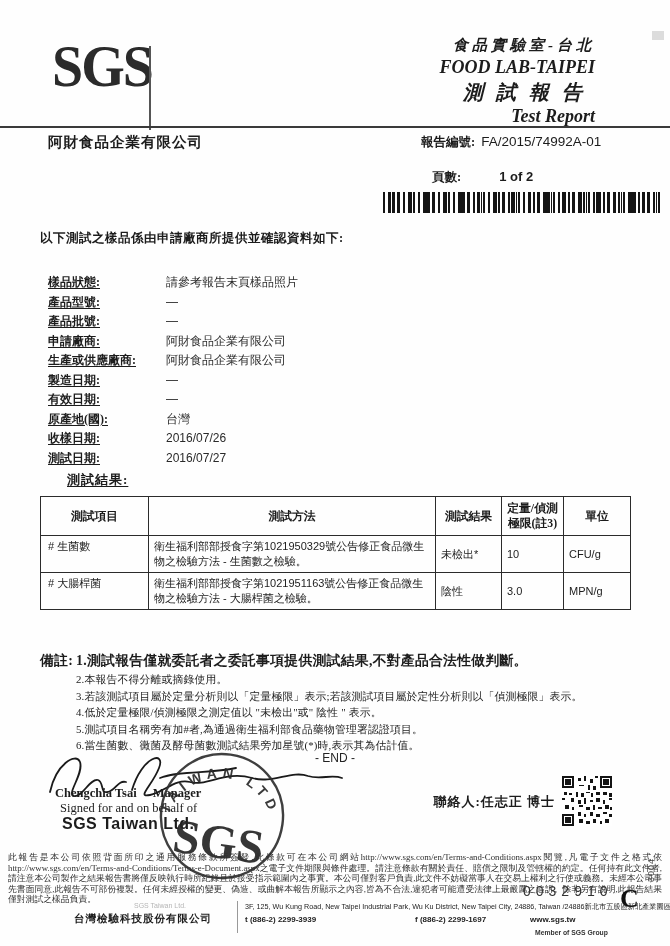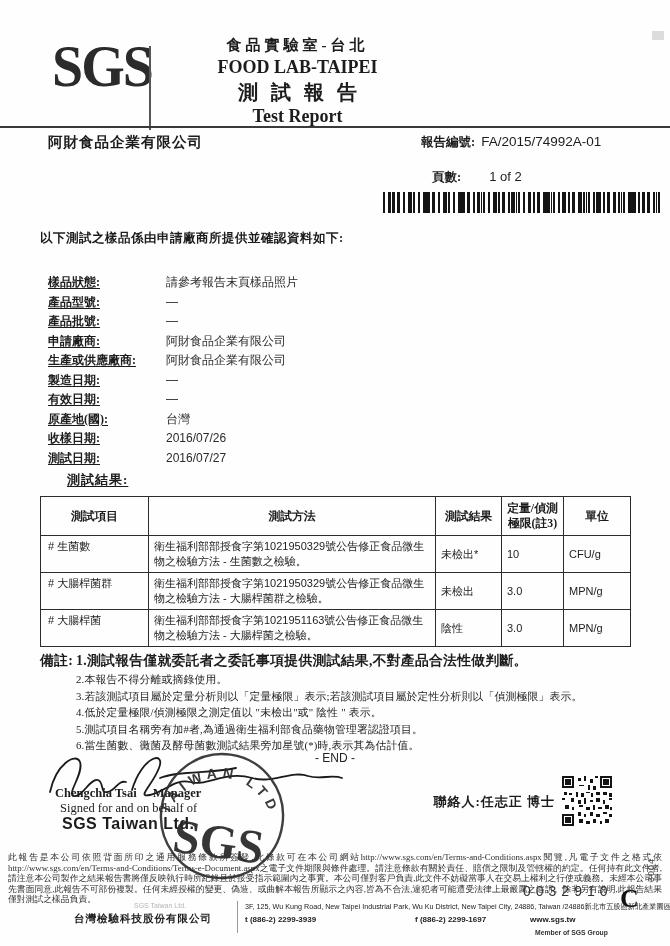--- a/index.html
+++ b/index.html
@@ -4,32 +4,32 @@
 <style>
   html,body{margin:0;padding:0;background:#e8e8e8;}
   .page{position:relative;width:670px;height:946px;margin:0 auto;background:#fefefe;
         font-family:"Liberation Serif","DejaVu Serif",serif;color:#1c1c1c;overflow:hidden;}
   .abs{position:absolute;}
 
   
   .logo{left:52px;top:36px;font-family:"Liberation Serif",serif;font-weight:bold;
         font-size:56px;line-height:60px;letter-spacing:-2px;color:#2b2b2b;transform:scaleY(1.05);}
   .logo-divider{left:149px;top:46px;width:2px;height:84px;background:#555;}
-  .title-block{left:0;top:36px;width:595px;text-align:center;}
+  .title-block{left:0;top:36px;width:595px;text-align:right;font-style:italic;}
   .t-zh{font-size:15px;letter-spacing:4px;font-weight:bold;}
   .t-en{font-size:18px;font-weight:bold;margin-top:2px;}
   .t-zh2{font-size:20px;letter-spacing:13px;font-weight:bold;margin-top:1px;text-indent:13px;}
   .t-en2{font-size:18px;font-weight:bold;}
   .head-rule{left:0;top:126px;width:670px;border-top:2px solid #3a3a3a;}
 
   .company-name{left:48px;top:133px;font-size:14.5px;font-weight:bold;letter-spacing:1px;}
   .report-no{left:421px;top:134px;font-size:12.5px;font-weight:bold;}
   .report-no .val{font-family:"Liberation Sans",sans-serif;font-weight:normal;font-size:13.5px;margin-left:6px;}
   .pages-row{left:432px;top:169px;font-size:12.5px;font-weight:bold;}
-  .pages-row .val{font-family:"Liberation Sans",sans-serif;font-weight:normal;font-size:13px;margin-left:28px;}
+  .pages-row .val{font-family:"Liberation Sans",sans-serif;font-weight:bold;font-size:13px;margin-left:38px;}
   .barcode{left:383px;top:192px;width:277px;height:21px;background-color:#fff;
     background-image:
       repeating-linear-gradient(90deg,#151515 0 2px,rgba(0,0,0,0) 2px 5px),
       repeating-linear-gradient(90deg,#151515 0 1px,rgba(0,0,0,0) 1px 7px),
       repeating-linear-gradient(90deg,rgba(0,0,0,0) 0 9px,#151515 9px 12px,rgba(0,0,0,0) 12px 17px);}
 
   .intro{left:40px;top:230px;font-size:12.5px;font-weight:bold;letter-spacing:.5px;}
 
   
   .fields{left:48px;top:276px;display:grid;grid-template-columns:118px auto;row-gap:6px;}
@@ -157,27 +157,20 @@
         <th>單位</th>
       </tr>
       <tr>
         <td class="item"># 生菌數</td>
         <td>衛生福利部部授食字第1021950329號公告修正食品微生物之檢驗方法 - 生菌數之檢驗。</td>
         <td class="c">未檢出*</td>
         <td class="c">10</td>
         <td class="c">CFU/g</td>
       </tr>
       <tr>
-        <td class="item"># 大腸桿菌群</td>
-        <td>衛生福利部部授食字第1021950329號公告修正食品微生物之檢驗方法 - 大腸桿菌群之檢驗。</td>
-        <td class="c">未檢出</td>
-        <td class="c">3.0</td>
-        <td class="c">MPN/g</td>
-      </tr>
-      <tr>
         <td class="item"># 大腸桿菌</td>
         <td>衛生福利部部授食字第1021951163號公告修正食品微生物之檢驗方法 - 大腸桿菌之檢驗。</td>
         <td class="c">陰性</td>
         <td class="c">3.0</td>
         <td class="c">MPN/g</td>
       </tr>
     </tbody>
       </table>
   </div>
 

